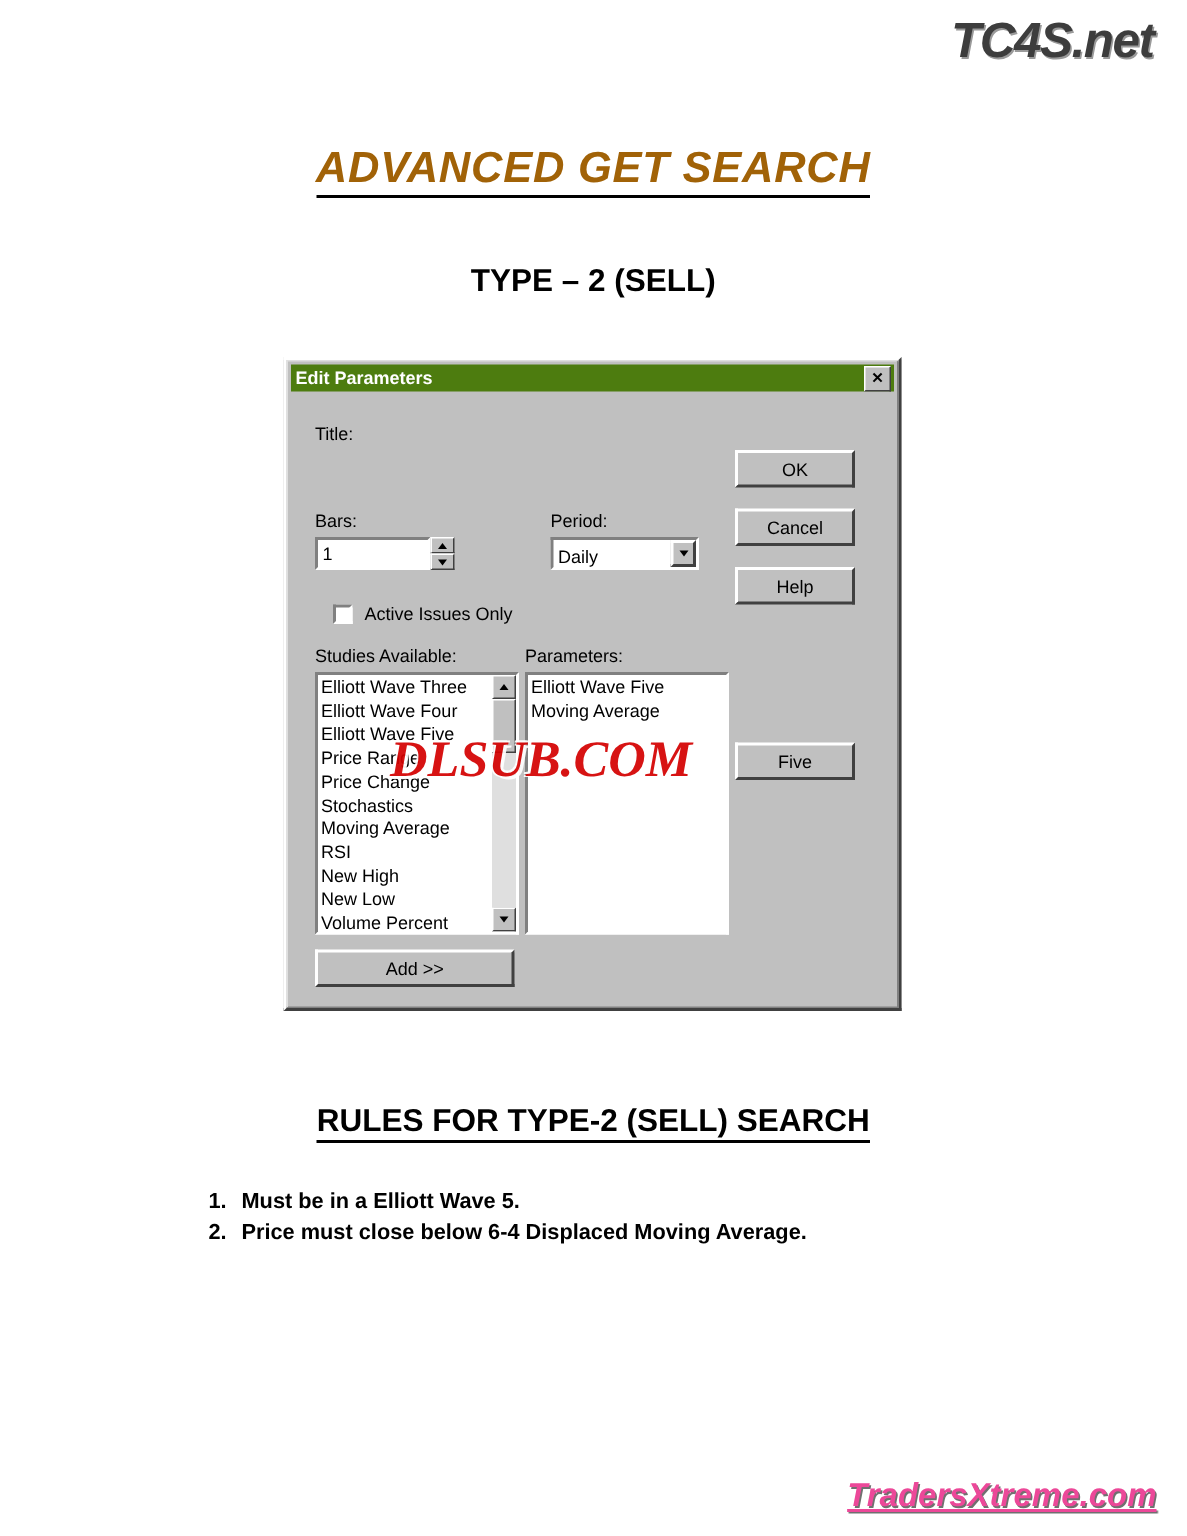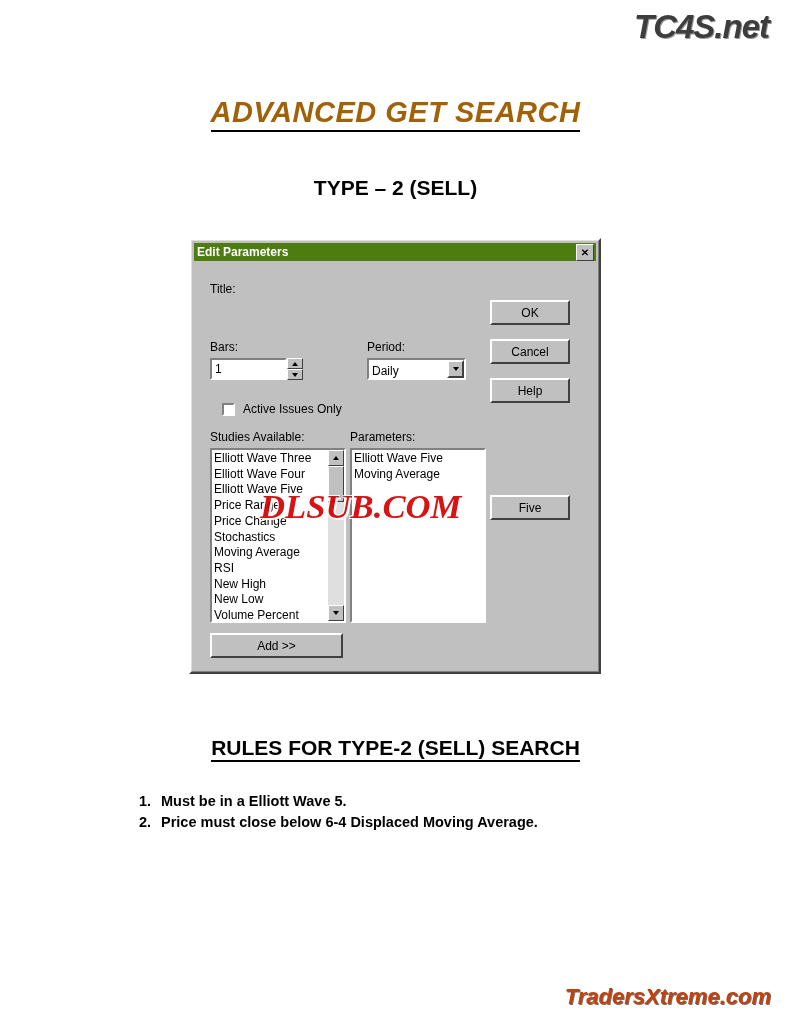--- a/index.html
+++ b/index.html
@@ -406,22 +406,23 @@
   }
 
   
   .brand-bottom {
     position: absolute;
     bottom: 14px;
     right: 20px;
     font-size: 22px;
     font-weight: bold;
     font-style: italic;
-    color: #c2410c;
+    color: #ec4899;
     text-shadow: 1px 1px 0 #707070;
+    text-decoration: underline;
   }
 </style>
 </head>
 <body>
 
 <div class="brand-top">TC4S.net</div>
 
 <div class="doc-title"><span>ADVANCED GET SEARCH</span></div>
 <div class="doc-subtitle">TYPE – 2 (SELL)</div>
 

